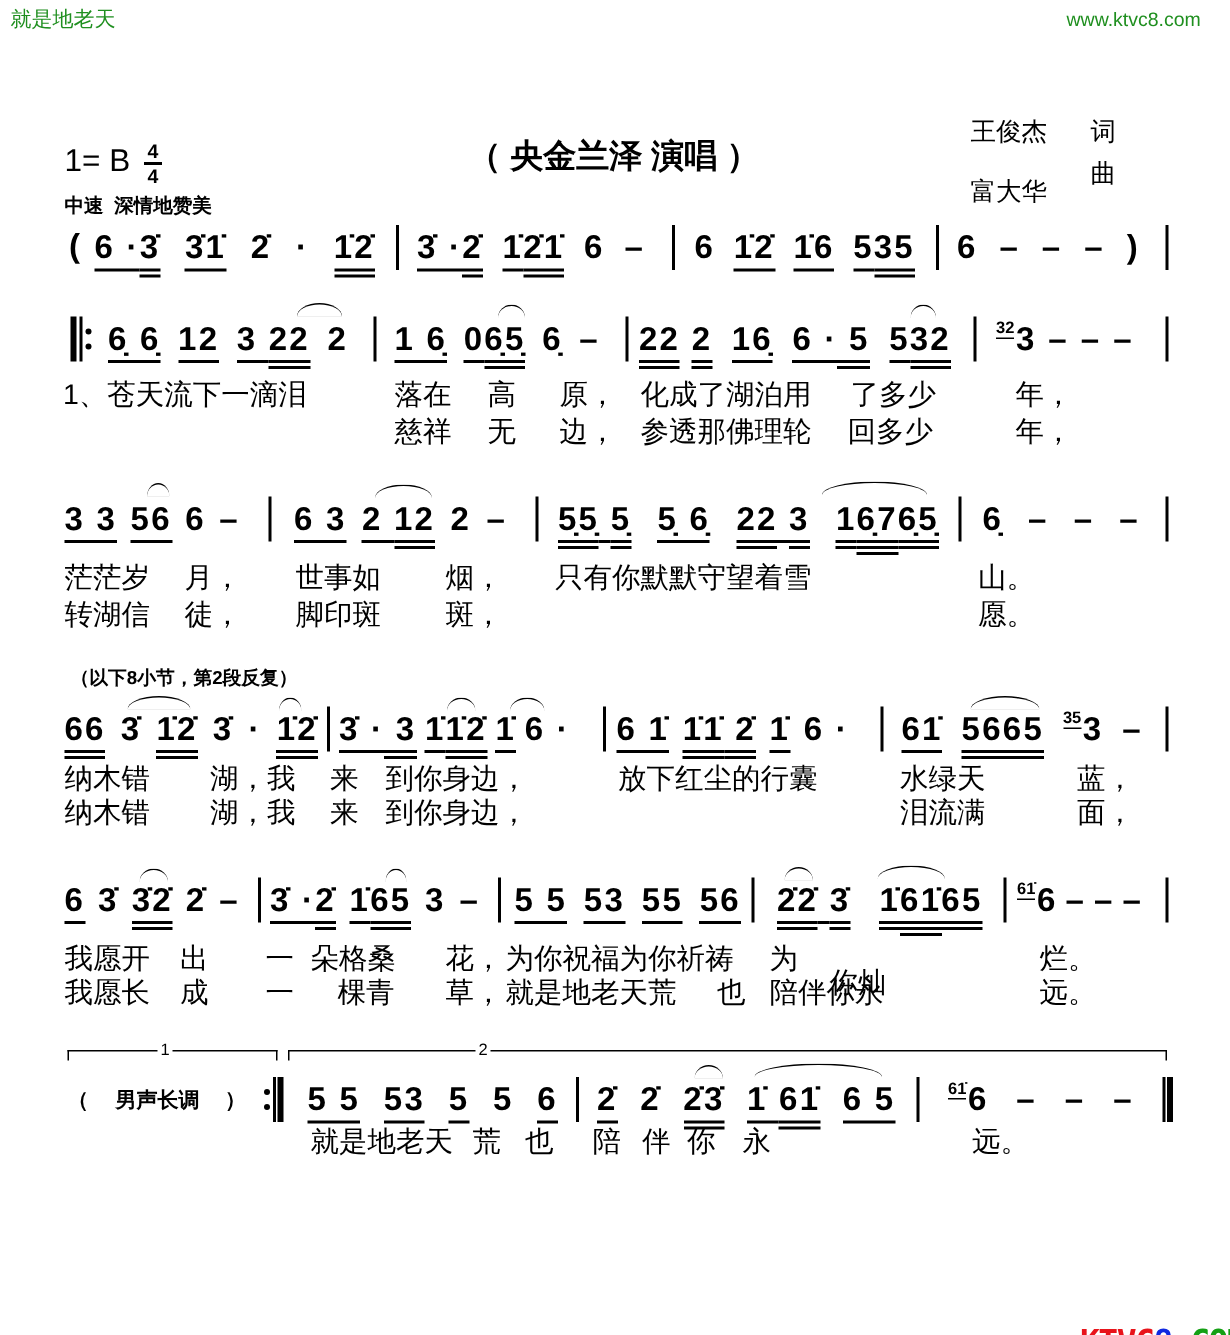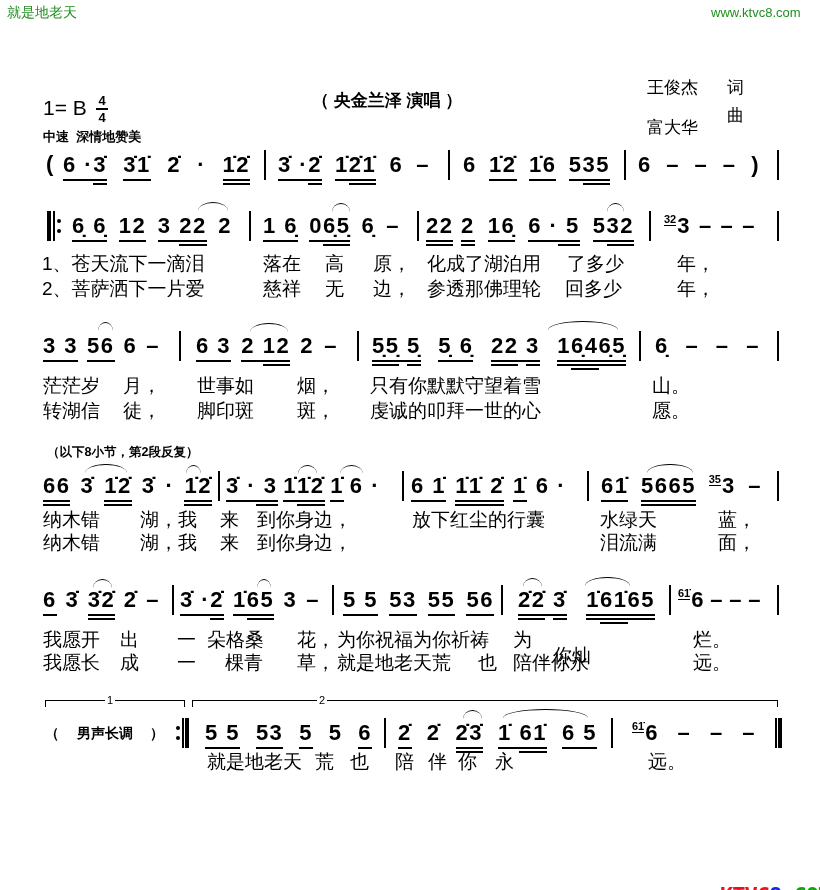--- a/index.html
+++ b/index.html
@@ -2,21 +2,21 @@
 <html><head>
 <meta charset="utf-8">
 <style>
   html,body{margin:0;padding:0;background:#fff;}
   #page{position:relative;width:820px;height:890px;background:#fff;overflow:hidden;
         font-family:"Liberation Sans","DejaVu Sans",sans-serif;color:#000;}
   .abs{position:absolute;white-space:pre;}
   .wm-tl{left:7px;top:4px;font-size:14px;color:#1f8f1f;}
   .wm-tr{left:711px;top:5px;font-size:13px;color:#1f8f1f;}
   .title{left:320px;top:34px;font-size:36px;color:#3d0b0b;letter-spacing:2px;}
-  .subtitle{left:312px;top:89px;font-size:17px;font-weight:bold;}
+  .subtitle{left:312px;top:89px;font-size:22px;font-weight:bold;}
   .key{left:43px;top:96px;font-size:21px;}
   .timesig{left:96px;top:94px;display:flex;flex-direction:column;align-items:center;font-size:13px;font-weight:bold;line-height:13px;}
   .timesig .bar-line{width:12px;height:1.5px;background:#000;margin:1px 0;}
   .tempo{left:43px;top:128px;font-size:13px;font-weight:bold;}
   .credit{font-size:17px;font-family:"DejaVu Serif","Liberation Serif",serif;}
   .annot{left:47px;top:444px;font-size:12.5px;font-weight:bold;}
   .m{position:absolute;display:flex;justify-content:space-between;align-items:flex-start;}
   .b{display:inline-flex;align-items:flex-start;}
   .n{font-weight:bold;font-size:22px;line-height:26px;padding-bottom:12px;letter-spacing:1.5px;white-space:pre;}
   .u1{background:linear-gradient(#000,#000) left 0 bottom 9px/100% 2px no-repeat;}
@@ -204,21 +204,20 @@
   <div class="slur" style="left:332px;top:203px;width:18px"></div>
   <div class="slur" style="left:607px;top:203px;width:17px"></div>
 
   <div class="lyr" style="left:42px;top:253px">1、苍天流下一滴泪</div>
   <div class="lyr" style="left:263px;top:253px">落在</div>
   <div class="lyr" style="left:325px;top:253px">高</div>
   <div class="lyr" style="left:373px;top:253px">原，</div>
   <div class="lyr" style="left:427px;top:253px">化成了湖泊用</div>
   <div class="lyr" style="left:567px;top:253px">了多少</div>
   <div class="lyr" style="left:677px;top:253px">年，</div>
-  <div class="lyr" style="left:42px;top:278px">2、菩萨洒下一片爱</div>
   <div class="lyr" style="left:263px;top:278px">慈祥</div>
   <div class="lyr" style="left:325px;top:278px">无</div>
   <div class="lyr" style="left:373px;top:278px">边，</div>
   <div class="lyr" style="left:427px;top:278px">参透那佛理轮</div>
   <div class="lyr" style="left:565px;top:278px">回多少</div>
   <div class="lyr" style="left:677px;top:278px">年，</div>
 
   <div class="m" style="left:43px;width:117px;top:333px">
     <span class="b">
         <span class="n u1">3 3</span>
@@ -259,21 +258,21 @@
     <span class="b">
         <span class="n u1">5̣ 6̣</span>
       </span>
     <span class="b">
         <span class="n u2">22</span>
         <span class="n u1"> </span>
         <span class="n u2">3</span>
       </span>
     <span class="b">
         <span class="n u2">1</span>
-        <span class="n u3">6̣4</span>
+        <span class="n u3">6̣7</span>
         <span class="n u2">6̣5̣</span>
       </span>
   </div>
   <div class="bar" style="left:639px;top:331px"></div>
   <div class="m" style="left:655px;width:105px;top:333px">
     <span class="b">
         <span class="n">6̣</span>
       </span>
     <span class="b">
         <span class="n">–</span>
@@ -293,21 +292,20 @@
   <div class="lyr" style="left:43px;top:375px">茫茫岁</div>
   <div class="lyr" style="left:123px;top:375px">月，</div>
   <div class="lyr" style="left:197px;top:375px">世事如</div>
   <div class="lyr" style="left:297px;top:375px">烟，</div>
   <div class="lyr" style="left:370px;top:375px">只有你默默守望着雪</div>
   <div class="lyr" style="left:652px;top:375px">山。</div>
   <div class="lyr" style="left:43px;top:400px">转湖信</div>
   <div class="lyr" style="left:123px;top:400px">徒，</div>
   <div class="lyr" style="left:197px;top:400px">脚印斑</div>
   <div class="lyr" style="left:297px;top:400px">斑，</div>
-  <div class="lyr" style="left:370px;top:400px">虔诚的叩拜一世的心</div>
   <div class="lyr" style="left:652px;top:400px">愿。</div>
 
   <div class="abs annot">（以下8小节，第2段反复）</div>
 
   <div class="m" style="left:43px;width:169px;top:473px">
     <span class="b">
         <span class="n u2">66</span>
       </span>
     <span class="b">
         <span class="n">3̇</span>

